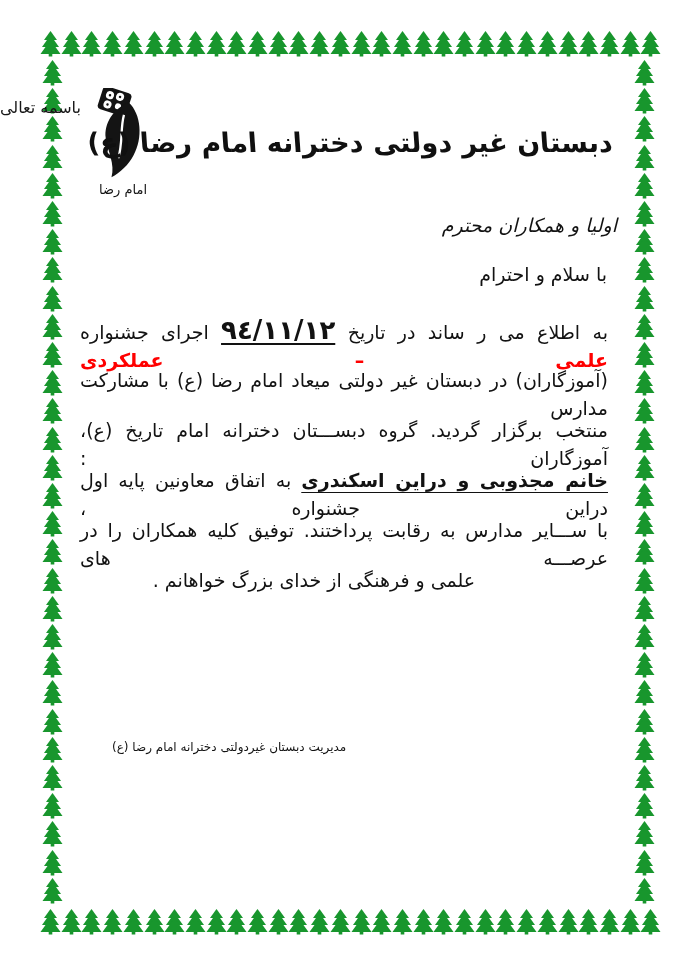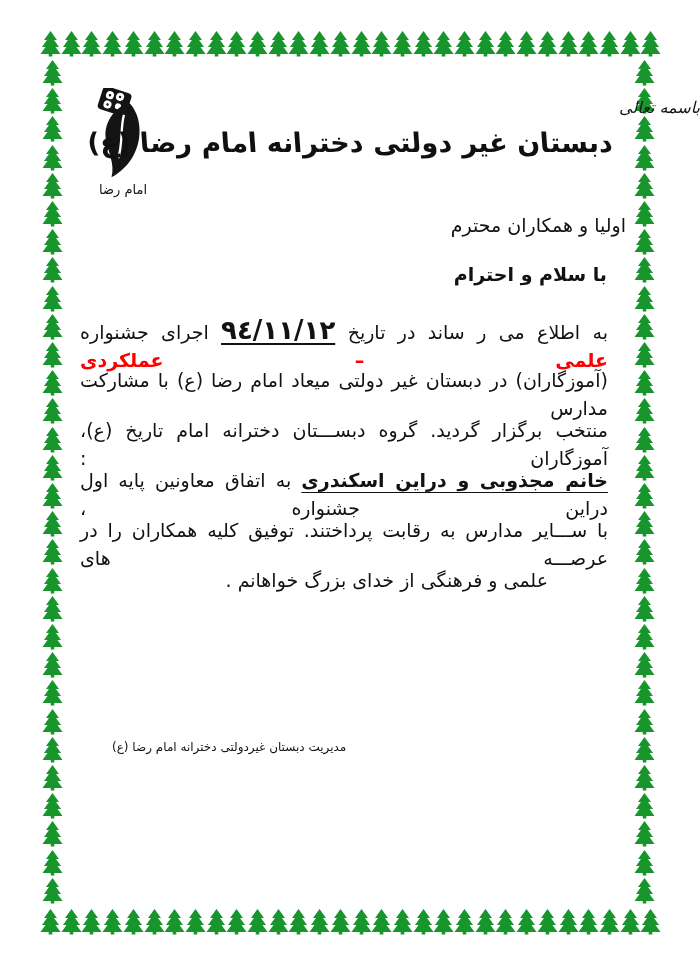--- a/index.html
+++ b/index.html
@@ -12,36 +12,36 @@
   .tree { position:absolute; }
   .tree polygon, .tree rect { fill:var(--tree); }
 
   .logo { position:absolute; top:88px; left:78px; width:90px; text-align:center; }
   .logo-caption {
     display:block; margin-top:-6px; font-weight:normal; font-size:13px;
     letter-spacing:-1px; color:#141414; transform:scaleY(1.05);
   }
 
   .bismillah {
-    position:absolute; top:98px; left:0; right:0; text-align:right;
-    font-size:16px; color:#161616;font-style:italic;
+    position:absolute; top:98px; left:0; right:0; text-align:left;
+    font-size:16px; color:#161616;
   }
   .school-title {
     position:absolute; top:127px; left:0; right:0; text-align:center;
     font-size:27px; font-weight:bold; color:#101010;
     transform:skewX(4deg);
   }
 
-  .sal1 { position:absolute; top:214px; right:74px; font-size:19px; }
-  .sal2 { position:absolute; top:263px; right:93px; font-size:19px;font-weight:bold; }
+  .sal1 { position:absolute; top:214px; right:83px; font-size:19px;font-style:italic; }
+  .sal2 { position:absolute; top:263px; right:93px; font-size:19px; }
 
   .para { position:absolute; top:316px; right:92px; left:80px; font-size:19px; }
   .pline { height:50px; line-height:28px; white-space:normal; }
   .pline.just { text-align:justify; text-align-last:justify; }
-  .pline.endline { text-align:right; padding-left:0; margin-right:-16px; padding-right:0; }
+  .pline.endline { text-align:center; padding-left:0; margin-right:-16px; padding-right:0; }
   .pline.endline .inner { display:inline-block; margin-right:76px; }
 
   .date {
     font-weight:bold; font-size:26px; text-decoration:underline;
     text-underline-offset:4px; letter-spacing:0.5px;
   }
   .hl { color:var(--accent); font-weight:bold; }
   .names { font-weight:bold; text-decoration:underline; text-underline-offset:5px; }
 
   .signature { position:absolute; top:740px; left:112px; font-size:12px; white-space:nowrap; }

